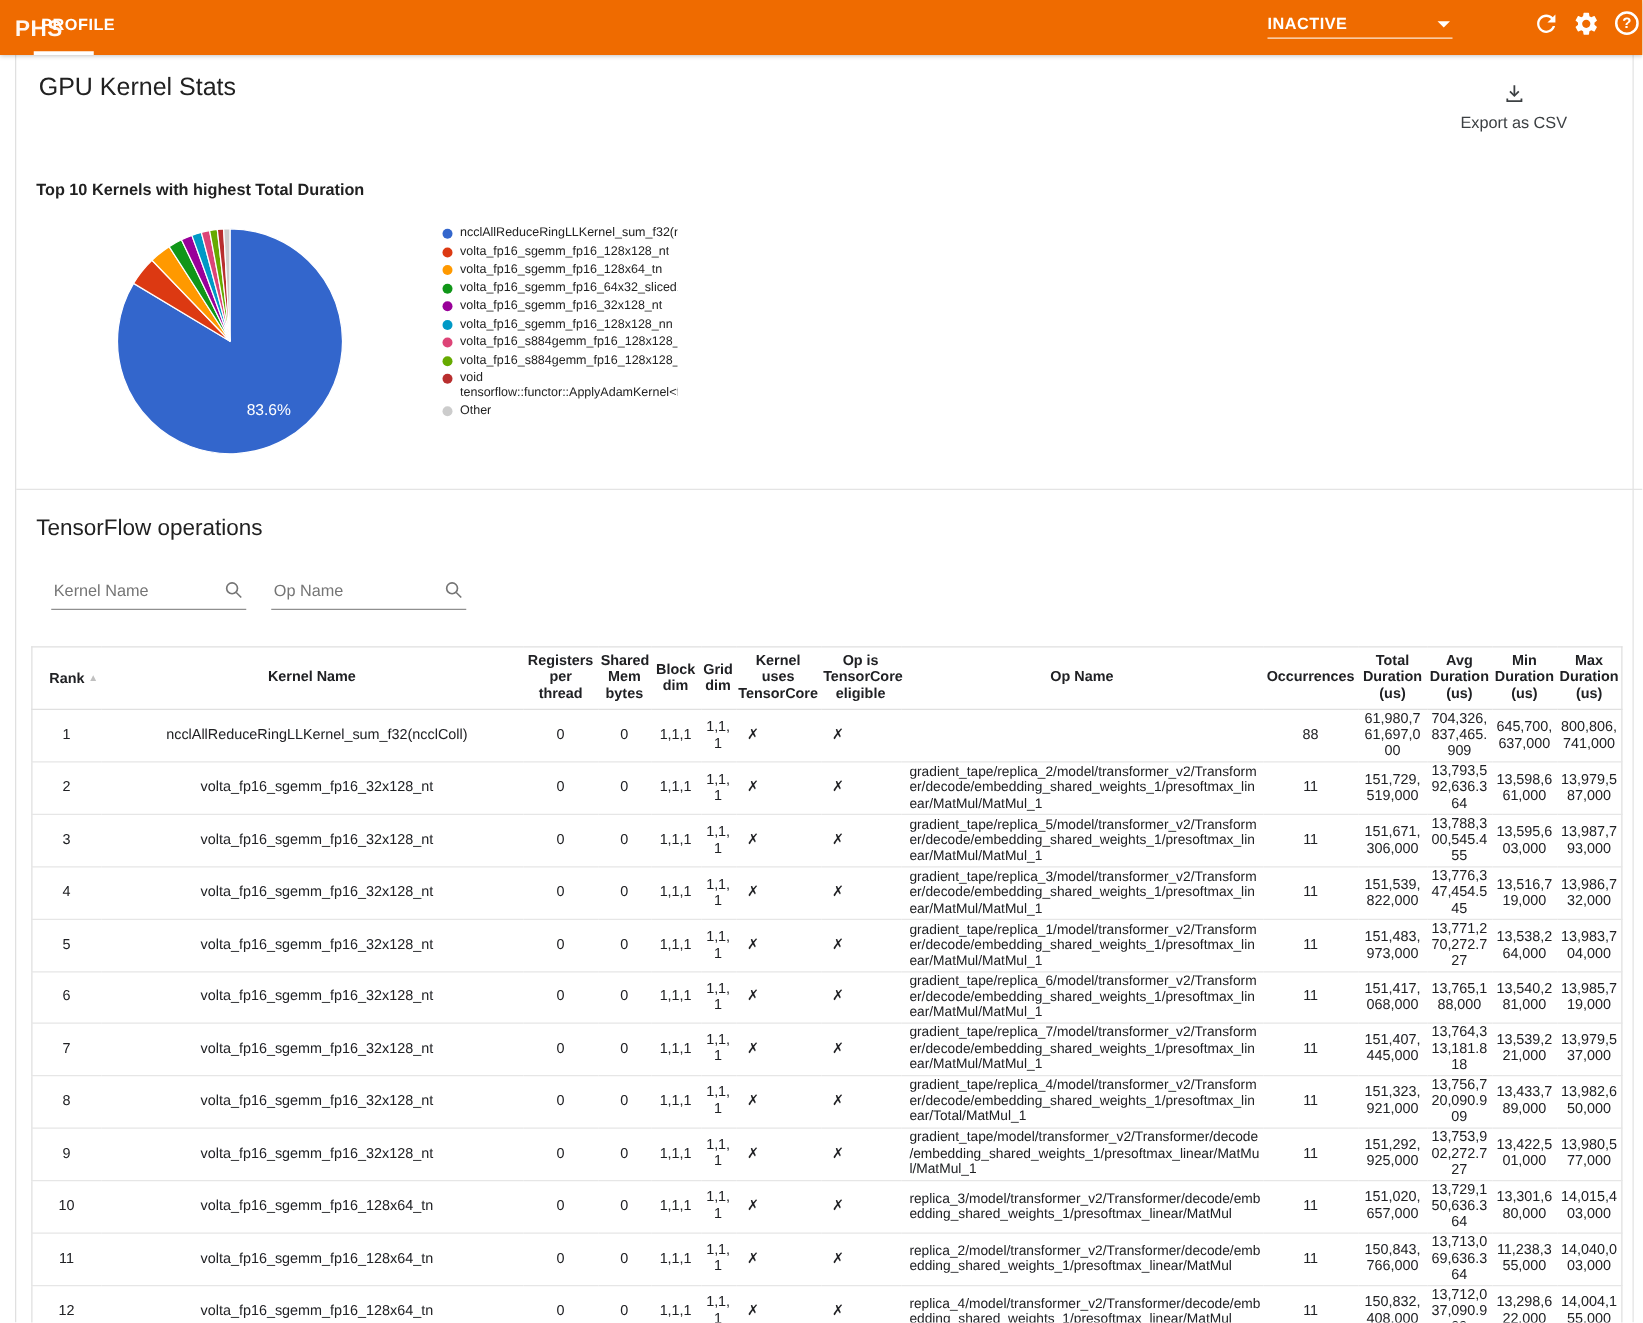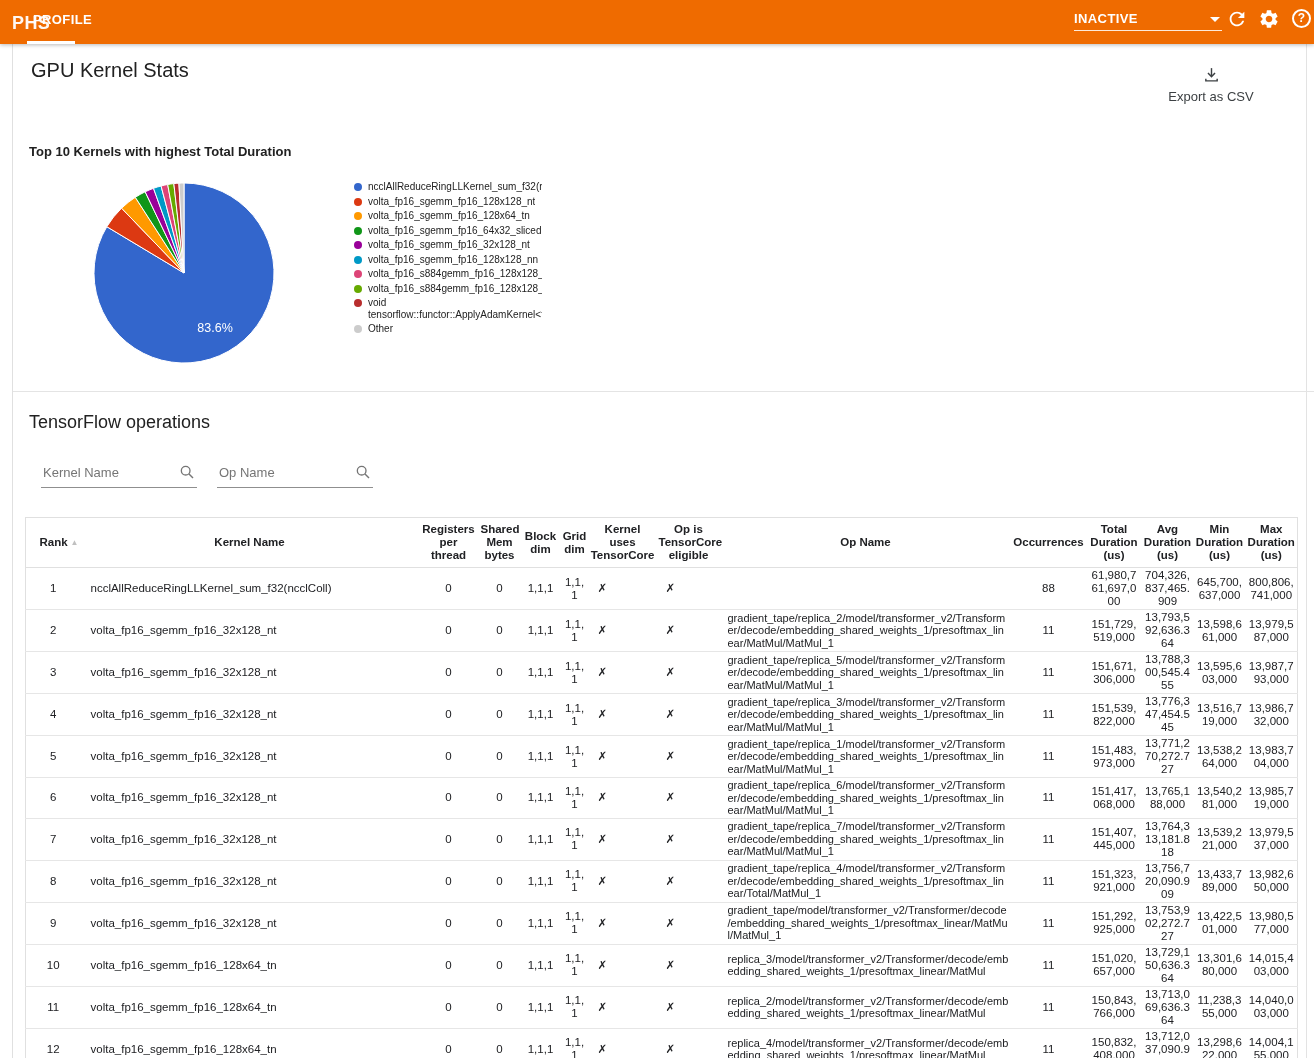--- a/index.html
+++ b/index.html
@@ -11,21 +11,21 @@
   
   .appbar {
     position:absolute; top:0; left:0; width:1314px; height:44px;
     background:#ef6b00; z-index:20; box-shadow:0 1px 4px rgba(0,0,0,.28);
   }
   .tab-phs { position:absolute; left:12px; top:13px; color:rgba(255,255,255,.95);
     font-size:18px; font-weight:bold; letter-spacing:.4px; }
   .tab-profile { position:absolute; left:33px; top:12px; color:#fff;
     font-size:13px; font-weight:bold; letter-spacing:.4px; }
   .tab-underline { position:absolute; left:27px; top:41px; width:48px; height:3px; background:#fff; }
-  .run-selector { position:absolute; left:1074px; top:8px; width:148px; height:23px;
+  .run-selector { position:absolute; left:1014px; top:8px; width:148px; height:23px;
     border-bottom:1px solid rgba(255,255,255,.85); color:#fff; font-size:13px; font-weight:bold;
     letter-spacing:.4px; line-height:22px; cursor:pointer; }
   .run-caret { position:absolute; right:2px; top:9px; width:0; height:0;
     border-left:5px solid transparent; border-right:5px solid transparent; border-top:5px solid #fff; }
   .bar-icon { position:absolute; top:8px; width:22px; height:22px; cursor:pointer; }
   .bar-icon svg { width:22px; height:22px; display:block; }
   .help-circle { position:absolute; left:1292px; top:9px; width:19px; height:19px;
     border:2px solid #fff; border-radius:50%; color:#fff; font-size:12px; font-weight:bold;
     text-align:center; line-height:15px; cursor:pointer; }
   
@@ -58,21 +58,21 @@
   .ops-table thead th {
     font-size:11.5px; font-weight:bold; text-align:center; vertical-align:middle;
     padding:5px 2px; line-height:13px; border-top:1px solid #e0e0e0; border-bottom:1px solid #e0e0e0;
   }
   .ops-table thead th:first-child { text-align:right; padding-left:6px; border-left:1px solid #e0e0e0; }
   .ops-table thead th:last-child { border-right:1px solid #e0e0e0;text-align:center; }
   .ops-table td { height:38px; vertical-align:middle; padding:1px 2px; text-align:center;
     border-bottom:1px solid #e6e6e6; line-height:13px; word-break:break-all; }
   .ops-table tr td:first-child { border-left:1px solid #e0e0e0; }
   .ops-table tr td:last-child  { border-right:1px solid #e0e0e0; }
-  .ops-table td.c-kernel { text-align:left; padding-left:10px; word-break:normal; }
+  .ops-table td.c-kernel { text-align:center; padding-left:10px; word-break:normal; }
   .ops-table td.c-op { text-align:left; padding-left:7px; font-size:11px; line-height:12.5px; word-break:normal; overflow-wrap:anywhere;margin-left:15px; }
   .ops-table td.c-x { text-align:left; padding-left:9px; word-break:normal; }
   .sort-arrow { color:#c0c0c0; font-size:8px; margin-left:3px; vertical-align:1px; }
   .pie-label { font-size:12.5px; fill:#ffffff; }
 </style>
 </head>
 <body>
 
 <div class="appbar">
   <span class="tab-phs">PHS</span>

